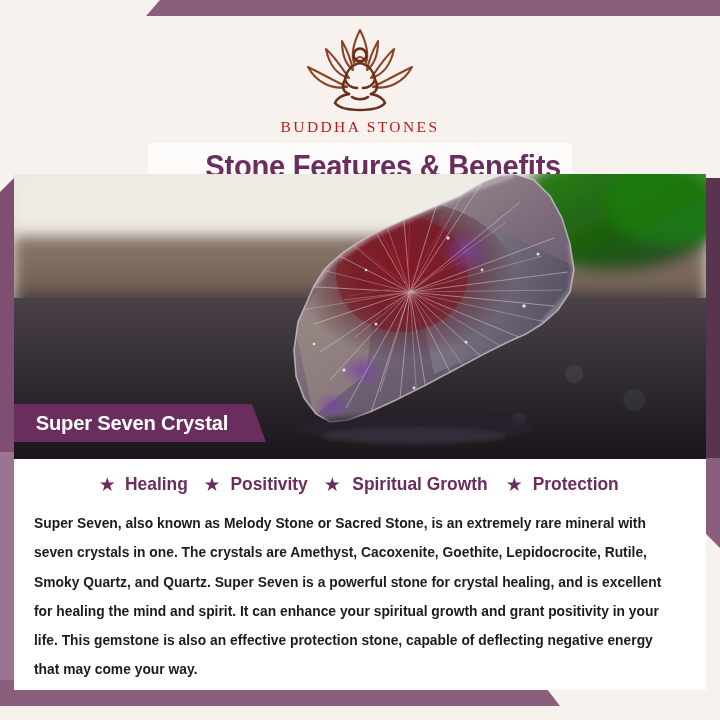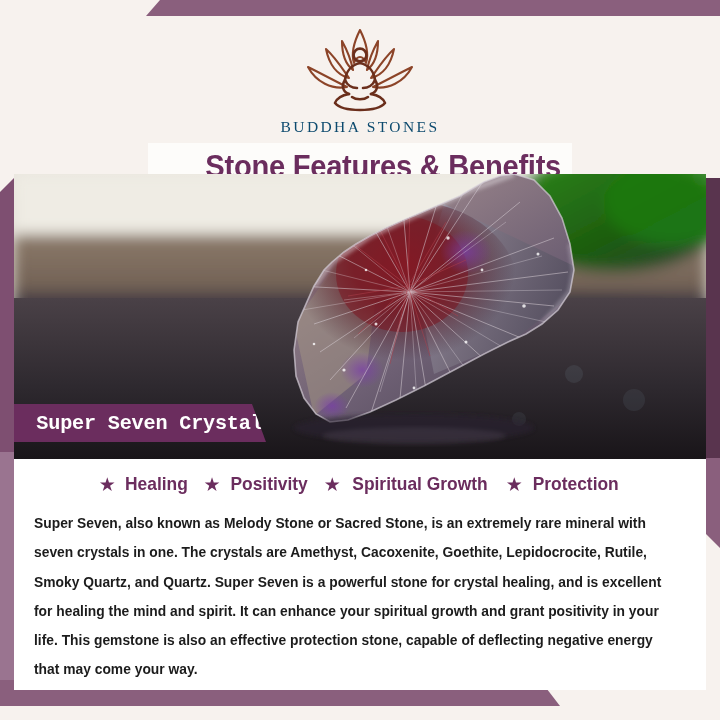--- a/index.html
+++ b/index.html
@@ -78,21 +78,21 @@
     left: 0; top: 8px;
     width: 720px;
     text-align: center;
   }
   .logo-mark { display: block; margin: 0 auto; }
   .logo-text {
     margin-top: 2px;
     font-family: "Liberation Serif", serif;
     font-size: 15.5px;
     letter-spacing: 2.4px;
-    color: #0c4a6e;
+    color: #b91c1c;
   }
 
   .title-band {
     position: absolute;
     left: 148px; top: 127px;
     width: 424px; height: 47px;
     background: rgba(255,255,255,0.72);
     display: flex;
     align-items: center;
     justify-content: flex-end;
@@ -118,21 +118,20 @@
 
   .caption {
     position: absolute;
     left: 14px; top: 404px;
     height: 38px;
     background: #6b2d5e;
     clip-path: polygon(0 0, 238px 0, 252px 38px, 0 38px);
     width: 256px;
     display: flex;
     align-items: center;
-    font-family: Liberation Mono, monospace;
   }
   .caption-text {
     color: #ffffff;
     font-size: 21px;
     font-weight: bold;
     padding-left: 18px;
     letter-spacing: -0.2px;
     transform: scaleX(0.96);
     white-space: nowrap;
   }

